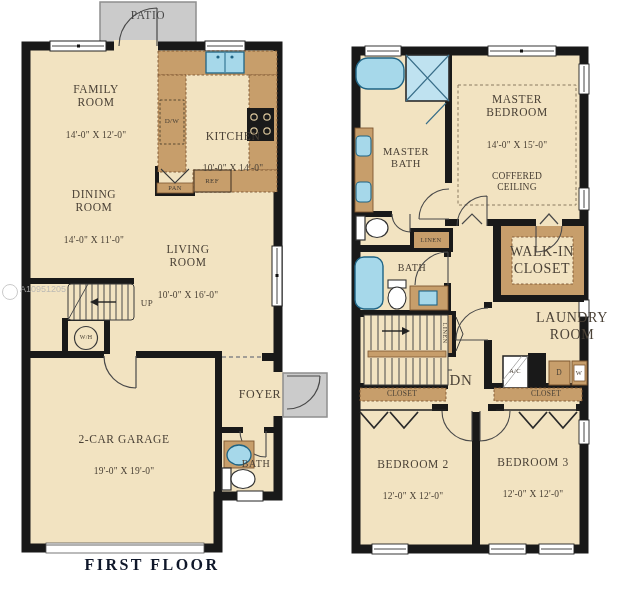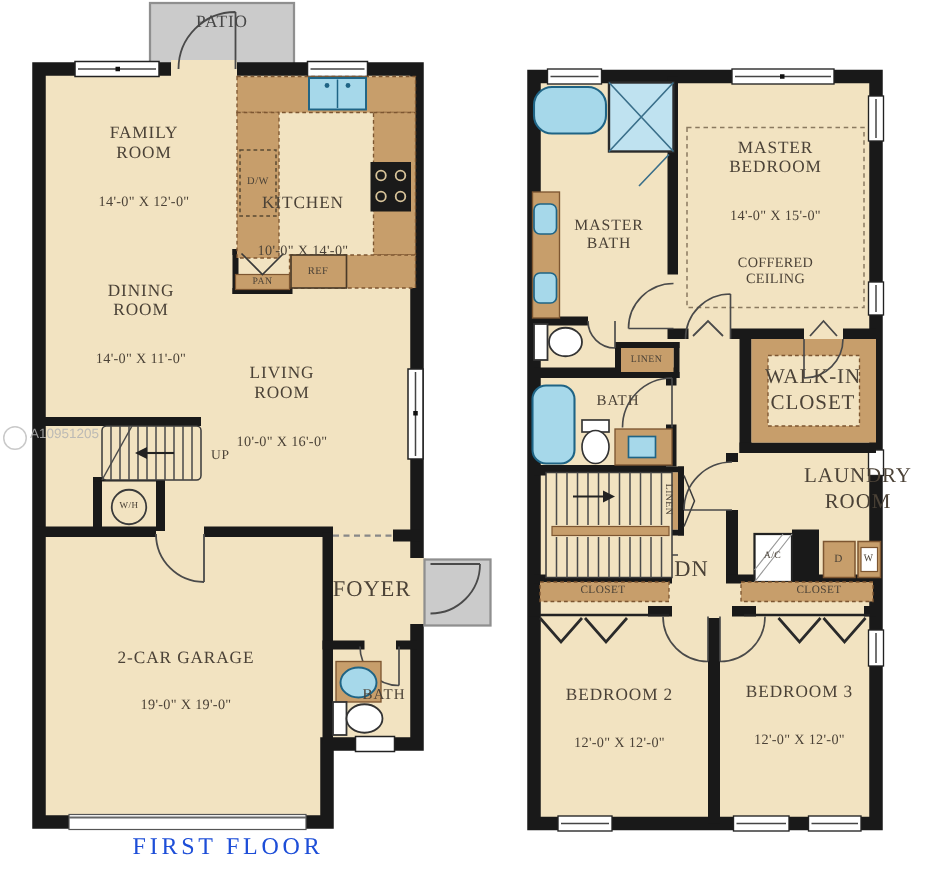--- a/index.html
+++ b/index.html
@@ -6,21 +6,21 @@
   .stage{position:relative;width:627px;height:582px;background:#ffffff;overflow:hidden;
          font-family:"Liberation Serif", serif;}
   svg{position:absolute;left:0;top:0;}
   .lbl{position:absolute;transform:translate(-50%,-50%);text-align:center;color:#4b4237;
        letter-spacing:.6px;line-height:1.18;white-space:pre-line;z-index:5;}
   .lbl .nm{font-size:11.5px;}
   .lbl .dm{font-size:9.5px;letter-spacing:.2px;margin-top:1px;}
   .sm{font-size:7px;letter-spacing:.3px;}
   .lbl-vert{transform:translate(-50%,-50%) rotate(90deg);}
   .caption{position:absolute;transform:translate(-50%,-50%);font-size:16px;letter-spacing:2.5px;
-           color:#1d4ed8;white-space:nowrap;z-index:5;}
+           color:#0f172a;white-space:nowrap;z-index:5;font-weight:bold;}
   .wm-id{position:absolute;left:2px;top:284px;display:flex;align-items:flex-start;gap:2px;
          font-family:"Liberation Sans",sans-serif;font-size:9px;color:#b3b3b3;opacity:.85;z-index:6;}
   .wm-id .ring{width:14px;height:14px;border:1.5px solid #c0c0c0;border-radius:50%;display:inline-block;}
   .credit{position:absolute;right:6px;top:568px;font-family:"Liberation Sans",sans-serif;
           font-size:13px;color:#9aa1aa;z-index:6;margin-top:33px;}
 </style>
 </head>
 <body>
 
 <div class="stage">
@@ -233,39 +233,39 @@
     </g>
   </g>
 </svg>
 
 <div class="lbl" style="left:148px;top:16px;font-size:11.5px;color:#474747">PATIO</div>
 <div class="lbl" style="left:96px;top:112px">
   <div class="nm">FAMILY
 ROOM</div>
   <div class="dm">14'-0" X 12'-0"</div>
 </div>
-<div class="lbl" style="left:202px;top:152px">
+<div class="lbl" style="left:233px;top:152px">
   <div class="nm">KITCHEN</div>
   <div class="dm">10'-0" X 14'-0"</div>
 </div>
 <div class="lbl" style="left:94px;top:217px">
   <div class="nm">DINING
 ROOM</div>
   <div class="dm">14'-0" X 11'-0"</div>
 </div>
 <div class="lbl" style="left:188px;top:272px">
   <div class="nm">LIVING
 ROOM</div>
   <div class="dm">10'-0" X 16'-0"</div>
 </div>
 <div class="lbl" style="left:124px;top:455px">
   <div class="nm">2-CAR GARAGE</div>
   <div class="dm">19'-0" X 19'-0"</div>
 </div>
-<div class="lbl" style="left:248px;top:394px;font-size:15px">FOYER</div>
+<div class="lbl" style="left:260px;top:394px;font-size:12px">FOYER</div>
 <div class="lbl" style="left:256px;top:464px;font-size:10px">BATH</div>
 <div class="lbl sm" style="left:172px;top:121px">D/W</div>
 <div class="lbl sm" style="left:175px;top:188px;font-size:6.5px">PAN</div>
 <div class="lbl sm" style="left:212px;top:181px">REF</div>
 <div class="lbl" style="left:147px;top:303px;font-size:9px">UP</div>
 <div class="lbl sm" style="left:86px;top:338px;font-size:6px">W/H</div>
 <div class="caption" style="left:152px;top:565px">FIRST FLOOR</div>
 
 <div class="lbl" style="left:406px;top:158px;font-size:10.5px">MASTER
 BATH</div>

